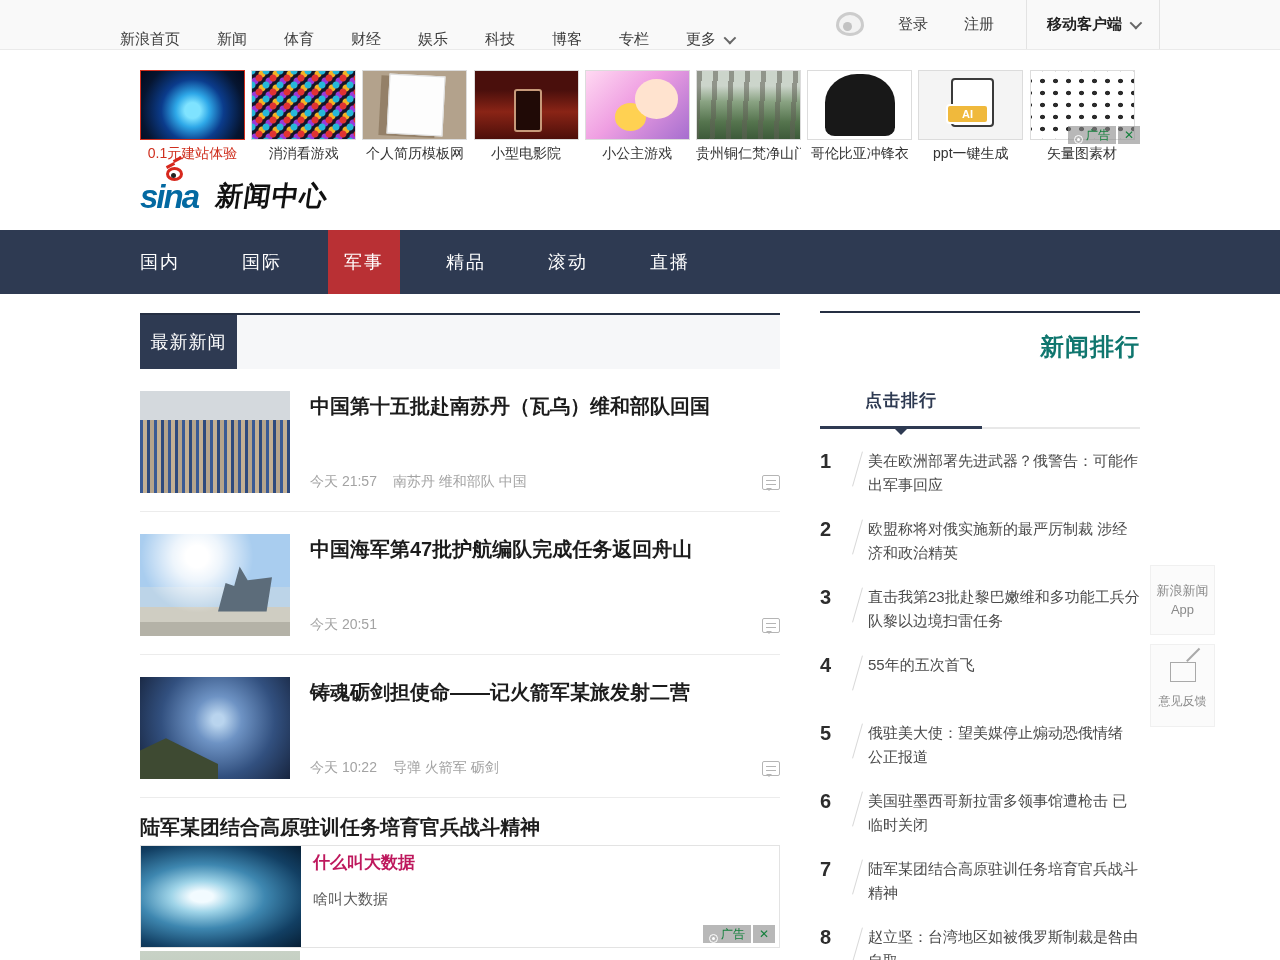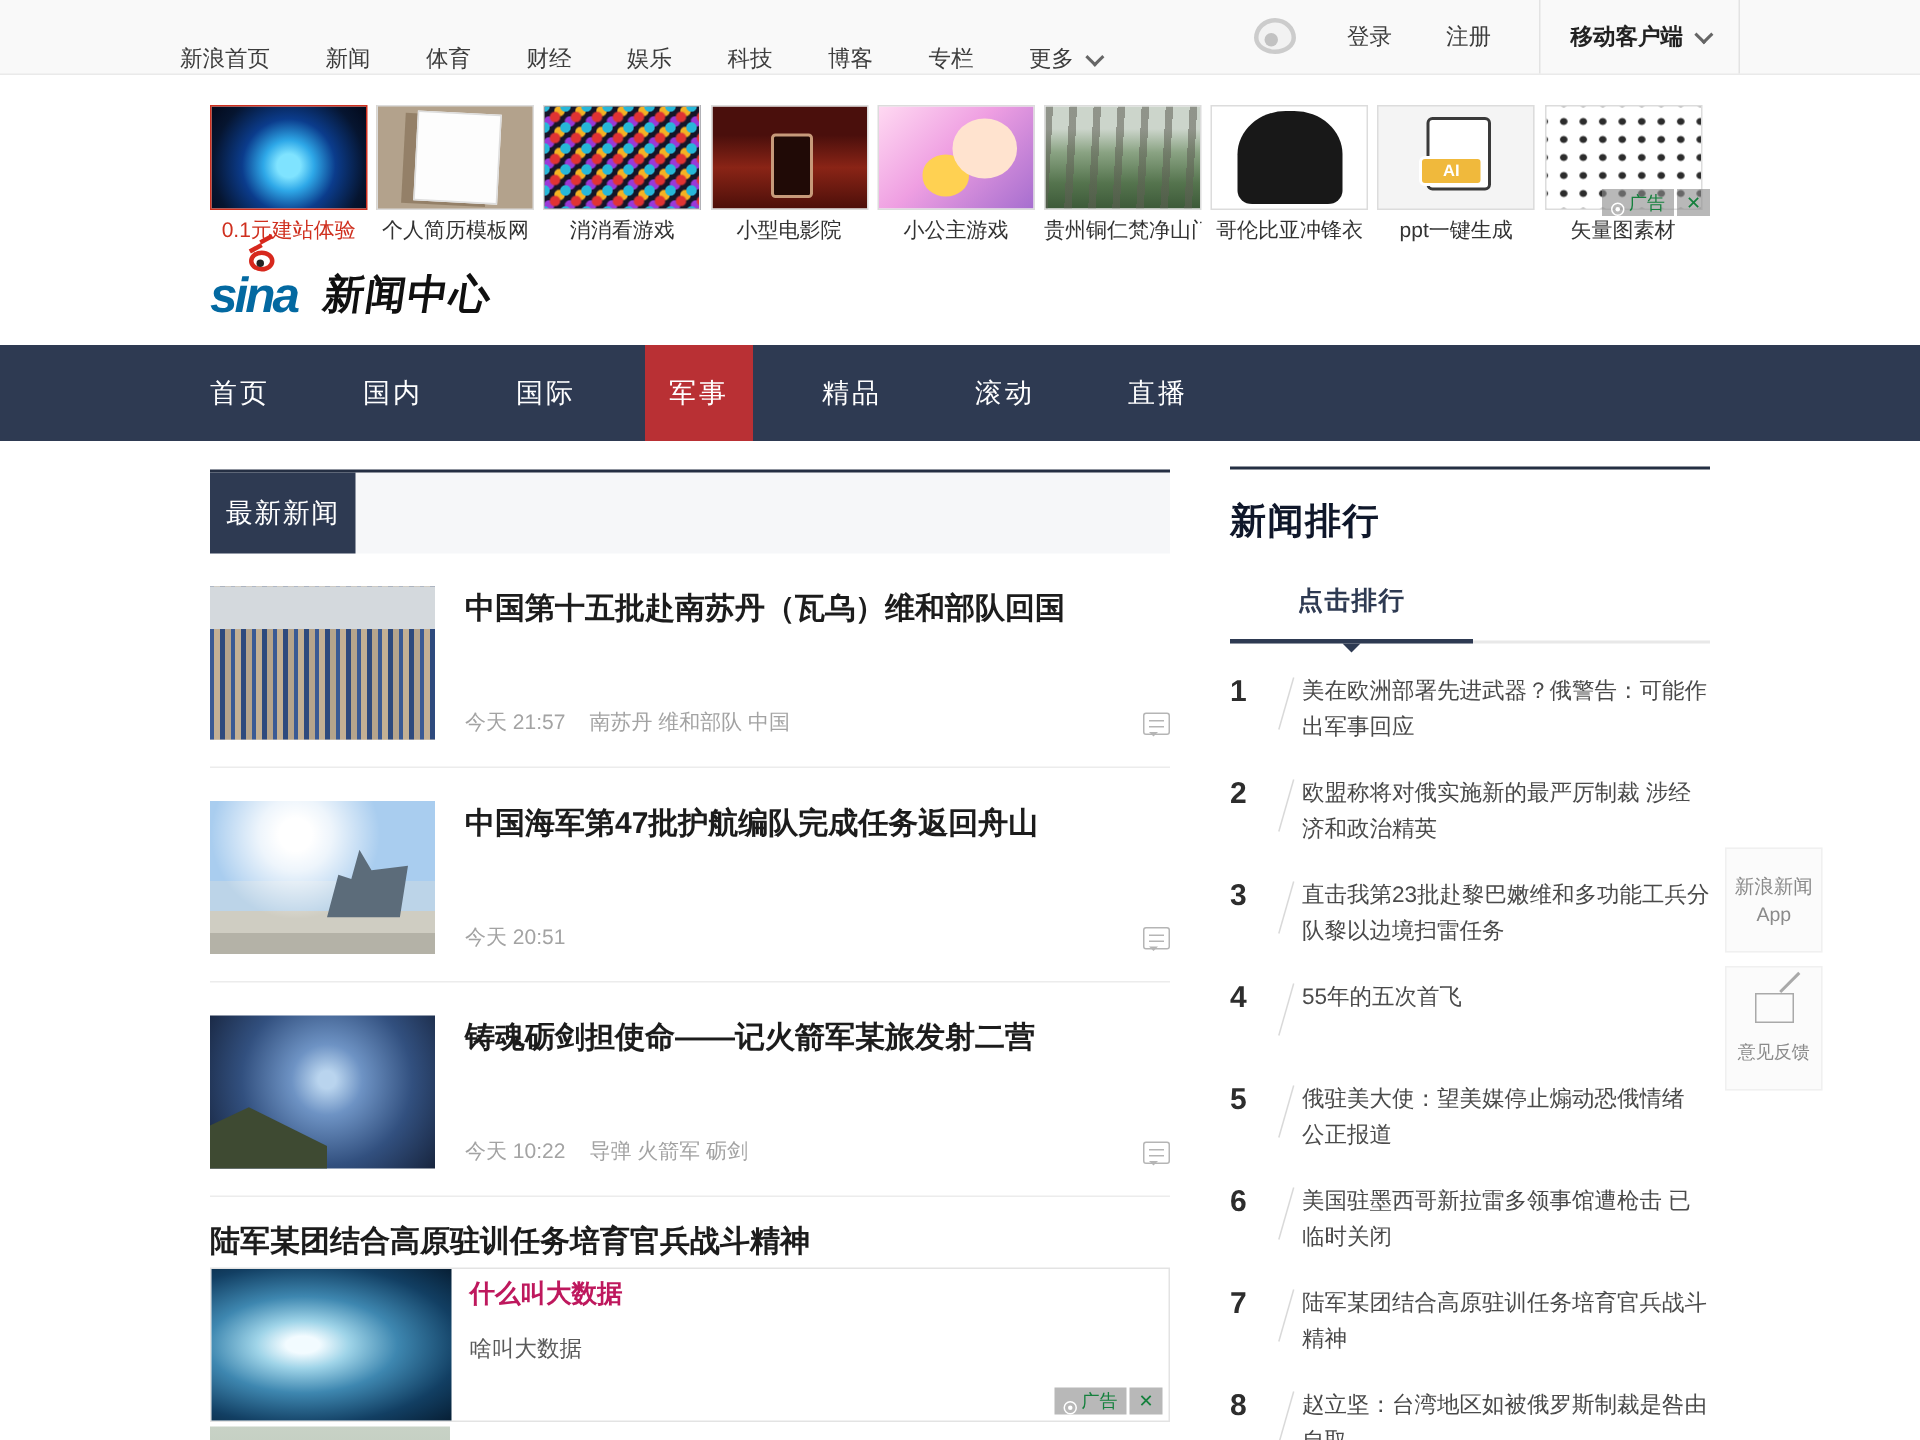--- a/index.html
+++ b/index.html
@@ -124,21 +124,21 @@
   .adbox-title { font-size:17px; font-weight:bold; color:#be185d; cursor:pointer; }
   .adbox-sub { font-size:15px; color:#5a5a5a; margin-top:16px; }
   .adbox-ctrl { position:absolute; right:4px; bottom:4px; display:flex; gap:2px; }
   .partial-thumb { width:160px; height:100px; margin-top:3px; position:relative; overflow:hidden;
                    background:linear-gradient(180deg,#c8d2c6,#aebfae); }
   .partial-thumb::after { content:""; position:absolute; left:12%; top:26%; width:64%; height:34%;
                           background:#4e8f8f; clip-path:polygon(0 60%,58% 38%,68% 0,78% 40%,100% 55%,60% 72%,18% 82%); }
 
   
   .sidebar { width:320px; flex:none; border-top:2px solid #252f43; margin-top:-2px; }
-  .sb-title { font-size:24px; font-weight:bold; color:#0f172a; margin:18px 0 26px; letter-spacing:1px; }
+  .sb-title { font-size:24px; font-weight:bold; color:#0f766e; margin:18px 0 26px; letter-spacing:1px;text-align:right; }
   .sb-tabs { position:relative; border-bottom:2px solid #e8e8e8; }
   .sb-tab { width:162px; text-align:center; font-size:17px; font-weight:bold; color:#2e3a52;
             padding-bottom:15px; cursor:pointer; letter-spacing:1px; }
   .sb-tabbar { position:absolute; left:0; bottom:-2px; width:162px; height:3px; background:#2e3a52; }
   .sb-tabbar::after { content:""; position:absolute; left:50%; margin-left:-6px; top:3px;
                       border:6px solid transparent; border-top-color:#2e3a52; }
   .sb-list { margin-top:20px; }
   .sb-item { display:flex; margin-bottom:20px; min-height:48px; cursor:pointer; }
   .sb-rank { width:26px; font-size:20px; font-weight:bold; color:#2d2d2d; padding-top:1px; flex:none; }
   .sb-slash { width:22px; flex:none; position:relative; }
@@ -185,26 +185,26 @@
       </span>
     </div>
   </div>
 
   <div class="adstrip">
     <div class="ad-card hot">
       <div class="thumb t1"></div>
       <div class="cap">0.1元建站体验</div>
     </div>
     <div class="ad-card">
+      <div class="thumb t2"></div>
+      <div class="cap">消消看游戏</div>
+    </div>
+    <div class="ad-card">
       <div class="thumb t3"></div>
       <div class="cap">个人简历模板网</div>
-    </div>
-    <div class="ad-card">
-      <div class="thumb t2"></div>
-      <div class="cap">消消看游戏</div>
     </div>
     <div class="ad-card">
       <div class="thumb t4"></div>
       <div class="cap">小型电影院</div>
     </div>
     <div class="ad-card">
       <div class="thumb t5"></div>
       <div class="cap">小公主游戏</div>
     </div>
     <div class="ad-card">
@@ -237,23 +237,20 @@
   <div class="logo-row">
     <span class="sina-logo">
       <i class="eye-red"></i>
       <span class="sina-text">sina</span>
     </span>
     <span class="site-name">新闻中心</span>
   </div>
 
   <div class="mainnav">
     <ul>
-      <li>
-          <a class="nav-item">首页</a>
-        </li>
       <li>
           <a class="nav-item">国内</a>
         </li>
       <li>
           <a class="nav-item">国际</a>
         </li>
       <li>
           <a class="nav-item active">军事</a>
         </li>
       <li>

